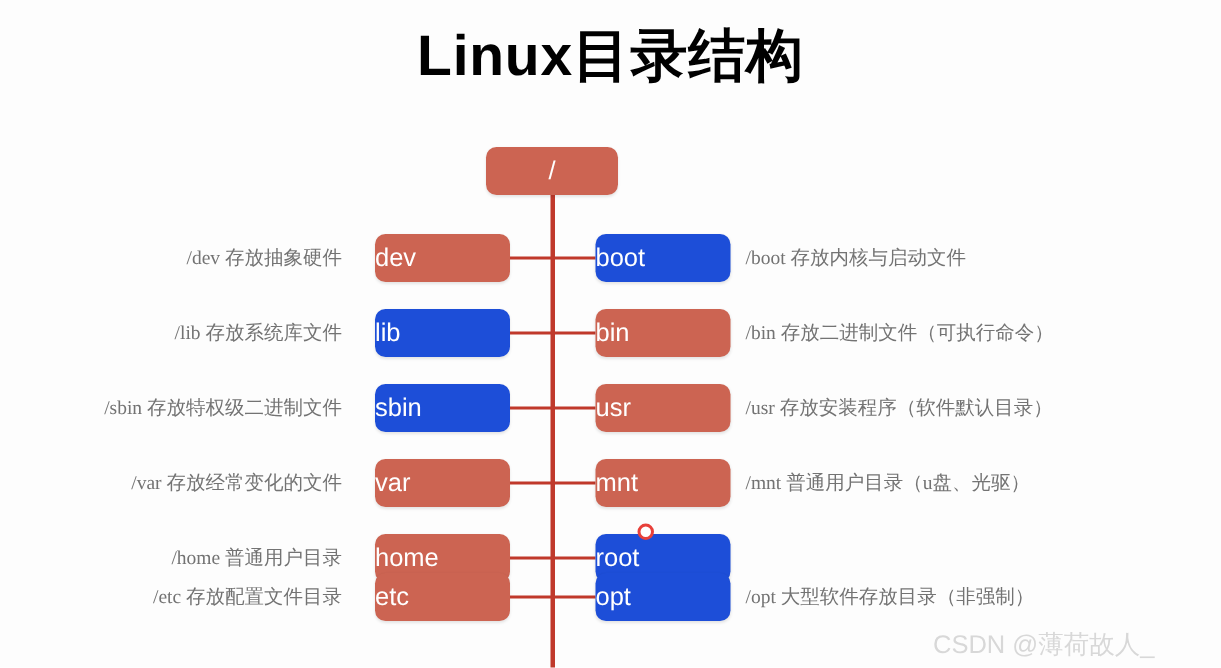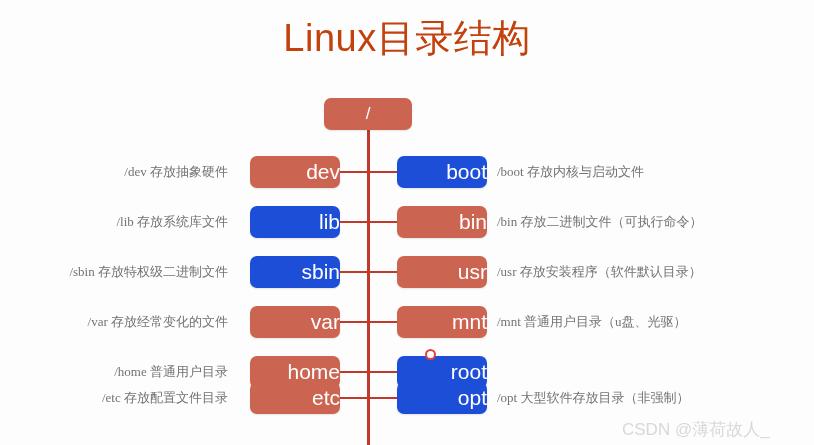--- a/index.html
+++ b/index.html
@@ -17,22 +17,22 @@
   }
 
   
   #diagram-title {
     position: absolute;
     top: 14px;
     left: 0;
     width: 100%;
     text-align: center;
     font-size: 38px;
-    font-weight: normal;
-    color: #c2410c;
+    font-weight: bold;
+    color: #000000;
     letter-spacing: 0.5px;
     line-height: 48px;
     user-select: none;
   }
 
   
   #tree {
     position: absolute;
     left: 0;
     top: 0;
@@ -91,24 +91,24 @@
     left: 497px;
     text-align: left;
   }
 
   .node {
     position: absolute;
     width: 90px;
     height: 32px;
     border-radius: 7px;
     color: #ffffff;
-    font-size: 21px;
+    font-size: 17px;
     display: flex;
     align-items: center;
-    justify-content: flex-end;
+    justify-content: flex-start;
     box-shadow: 0 1px 2px rgba(0,0,0,0.10);
     user-select: none;
   }
   .node-left  { left: 250px; }
   .node-right { left: 397px; }
 
   .c-red    { background: #cc6452; }
   .c-orange { background: #1d4ed8; }
 
   

